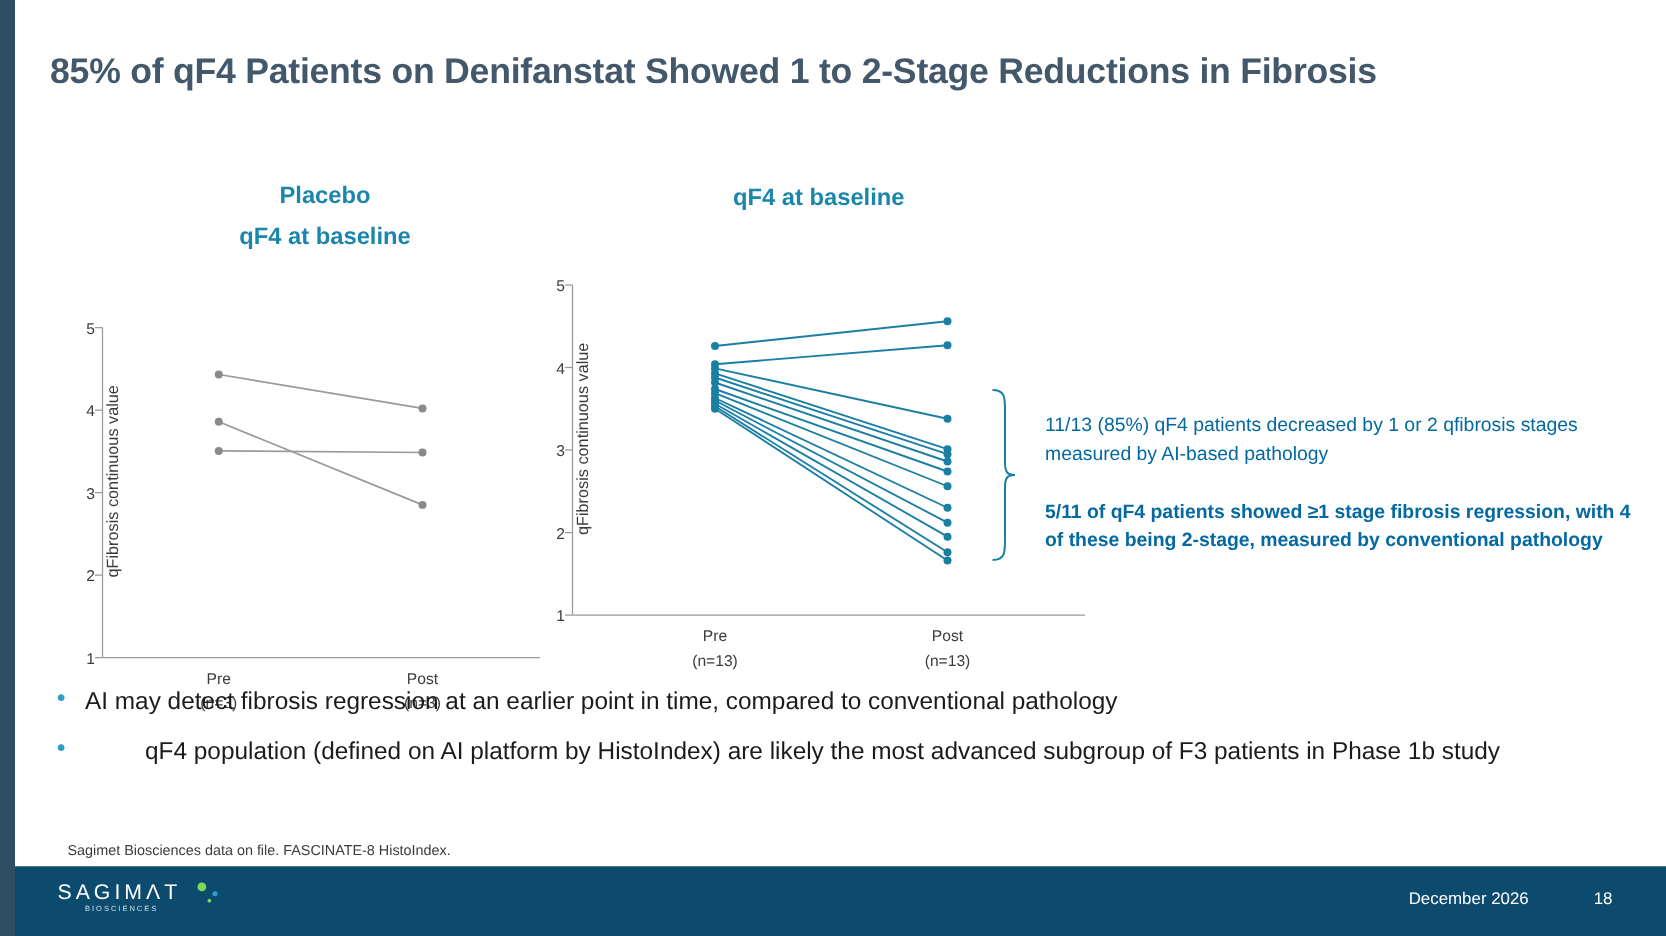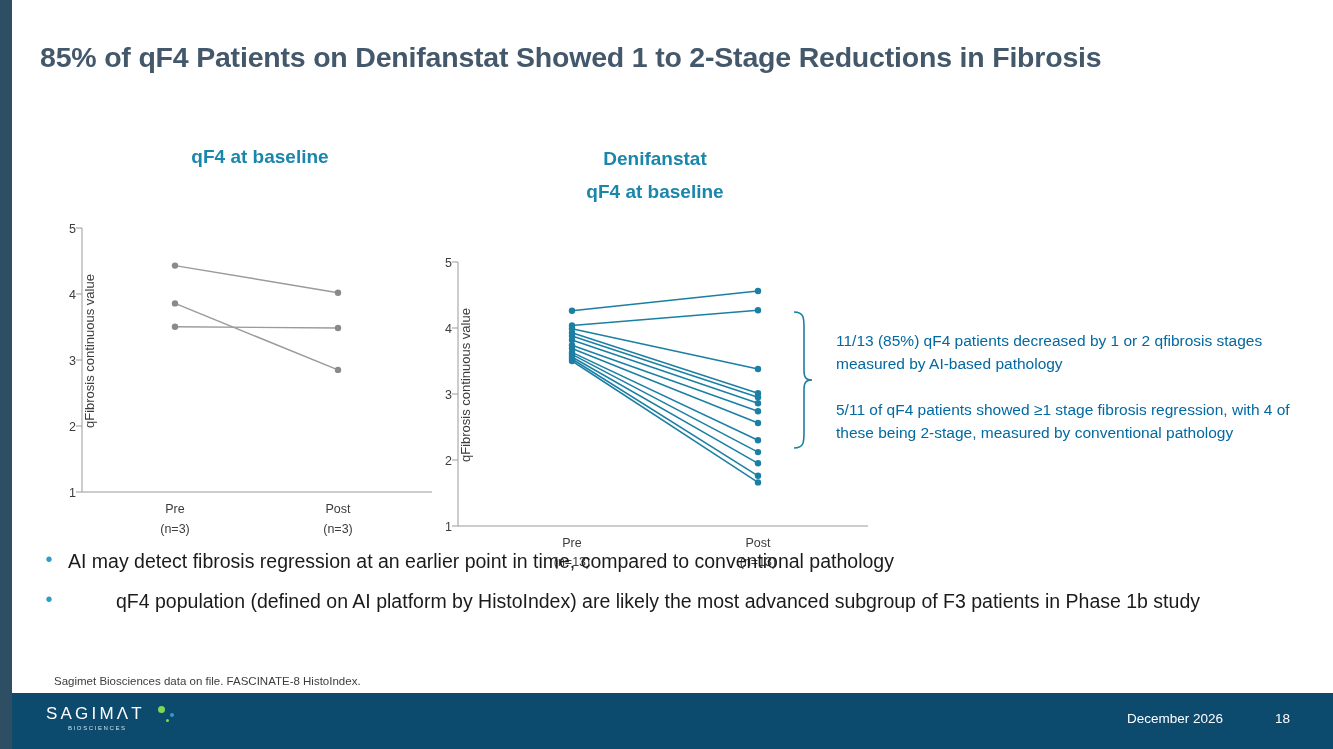--- a/index.html
+++ b/index.html
@@ -169,20 +169,21 @@
 <body>
 
 <div class="slide">
 
   <div class="left-bar"></div>
 
   <div class="title">85% of qF4 Patients on Denifanstat Showed 1 to 2-Stage Reductions in Fibrosis</div>
 
   <div class="panel" style="left:60px; top:140px; width:400px; height:380px;">
     <div class="panel-title" style="width:400px;">
+      <div>Placebo</div>
       <div>qF4 at baseline</div>
     </div>
 
     <div class="plot" style="width:400px;height:300px;">
 
       <div class="axis-label" style="left:22px; top:255px;">qFibrosis continuous value</div>
 
       <div class="ytick" style="left:-4px; top:49px;">5</div>
       <div class="ytick" style="left:-4px; top:115px;">4</div>
       <div class="ytick" style="left:-4px; top:181px;">3</div>
@@ -221,21 +222,20 @@
       </div>
       <div class="xtick" style="left:243px; top:327px;">
         <div>Post</div>
         <div>(n=3)</div>
       </div>
     </div>
   </div>
 
   <div class="panel" style="left:440px; top:142px; width:440px; height:380px;">
     <div class="panel-title" style="width:430px;">
-      <div>Denifanstat</div>
       <div>qF4 at baseline</div>
     </div>
 
     <div class="plot" style="width:440px;height:300px;">
       <div class="axis-label" style="left:18px; top:253px;">qFibrosis continuous value</div>
 
       <div class="ytick" style="left:-8px; top:47px;">5</div>
       <div class="ytick" style="left:-8px; top:113px;">4</div>
       <div class="ytick" style="left:-8px; top:179px;">3</div>
       <div class="ytick" style="left:-8px; top:245px;">2</div>
@@ -306,21 +306,21 @@
       </div>
     </div>
   </div>
 
   <svg width="30" height="140" viewBox="0 0 30 140" style="position:absolute; left:790px; top:310px;">
     <path d="M 4 2 C 14 2 14 8 14 18 L 14 60 C 14 68 16 70 22 70 C 16 70 14 72 14 80 L 14 122 C 14 132 14 138 4 138" fill="none" stroke="#1b7fa3" stroke-width="1.6"></path>
   </svg>
 
   <div class="annot" style="left:836px; top:330px; width:470px;">11/13 (85%) qF4 patients decreased by 1 or 2 qfibrosis stages measured by AI-based pathology</div>
 
-  <div class="annot" style="left:836px; top:399px; width:470px;">5/11 of qF4 patients showed  ≥1 stage fibrosis regression, with 4 of these being 2-stage, measured by conventional pathology</div>
+  <div class="annot" style="left:836px; top:399px; width:470px;font-weight:bold;">5/11 of qF4 patients showed  ≥1 stage fibrosis regression, with 4 of these being 2-stage, measured by conventional pathology</div>
 
   <div class="bullets">
     <div class="bullet">
       <span class="dot">•</span>
       <span class="txt">AI may detect fibrosis regression at an earlier point in time, compared to conventional pathology</span>
     </div>
     <div class="bullet">
       <span class="dot">•</span>
       <span class="txt" style="width:1180px;">qF4 population (defined on AI platform by HistoIndex) are likely the most advanced subgroup of F3 patients in Phase 1b study</span>
     </div>

